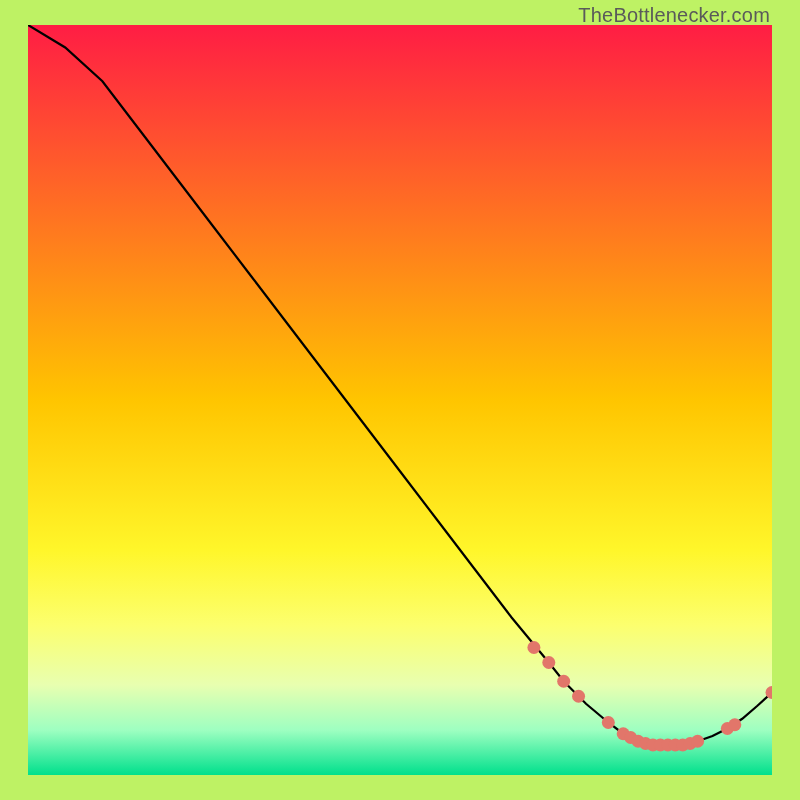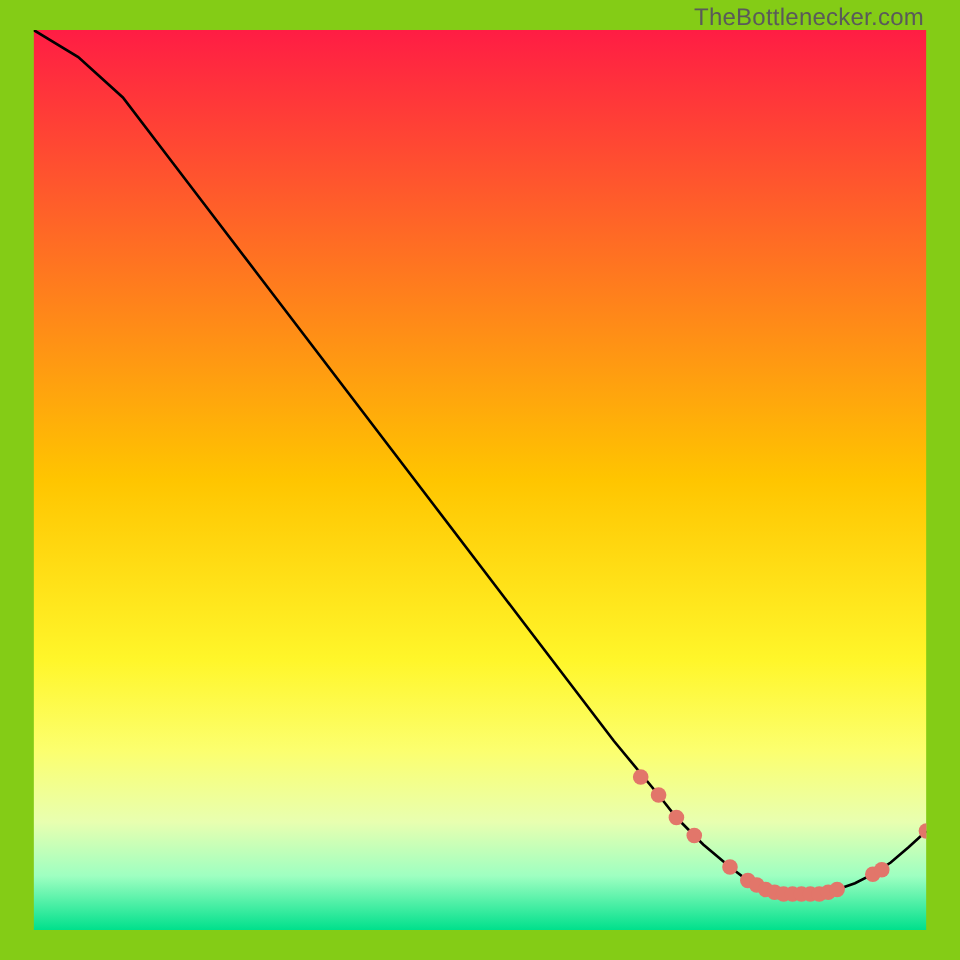--- a/index.html
+++ b/index.html
@@ -10,21 +10,21 @@
     height: 800px;
     overflow: hidden;
     font-family: Arial, sans-serif;
   }
   .frame {
     position: absolute;
     left: 0;
     top: 0;
     width: 800px;
     height: 800px;
-    background: #84cc16;
+    background: #bef264;
   }
   .plot {
     position: absolute;
     left: 28px;
     top: 25px;
     width: 744px;
     height: 750px;
   }
   .watermark {
     position: absolute;

